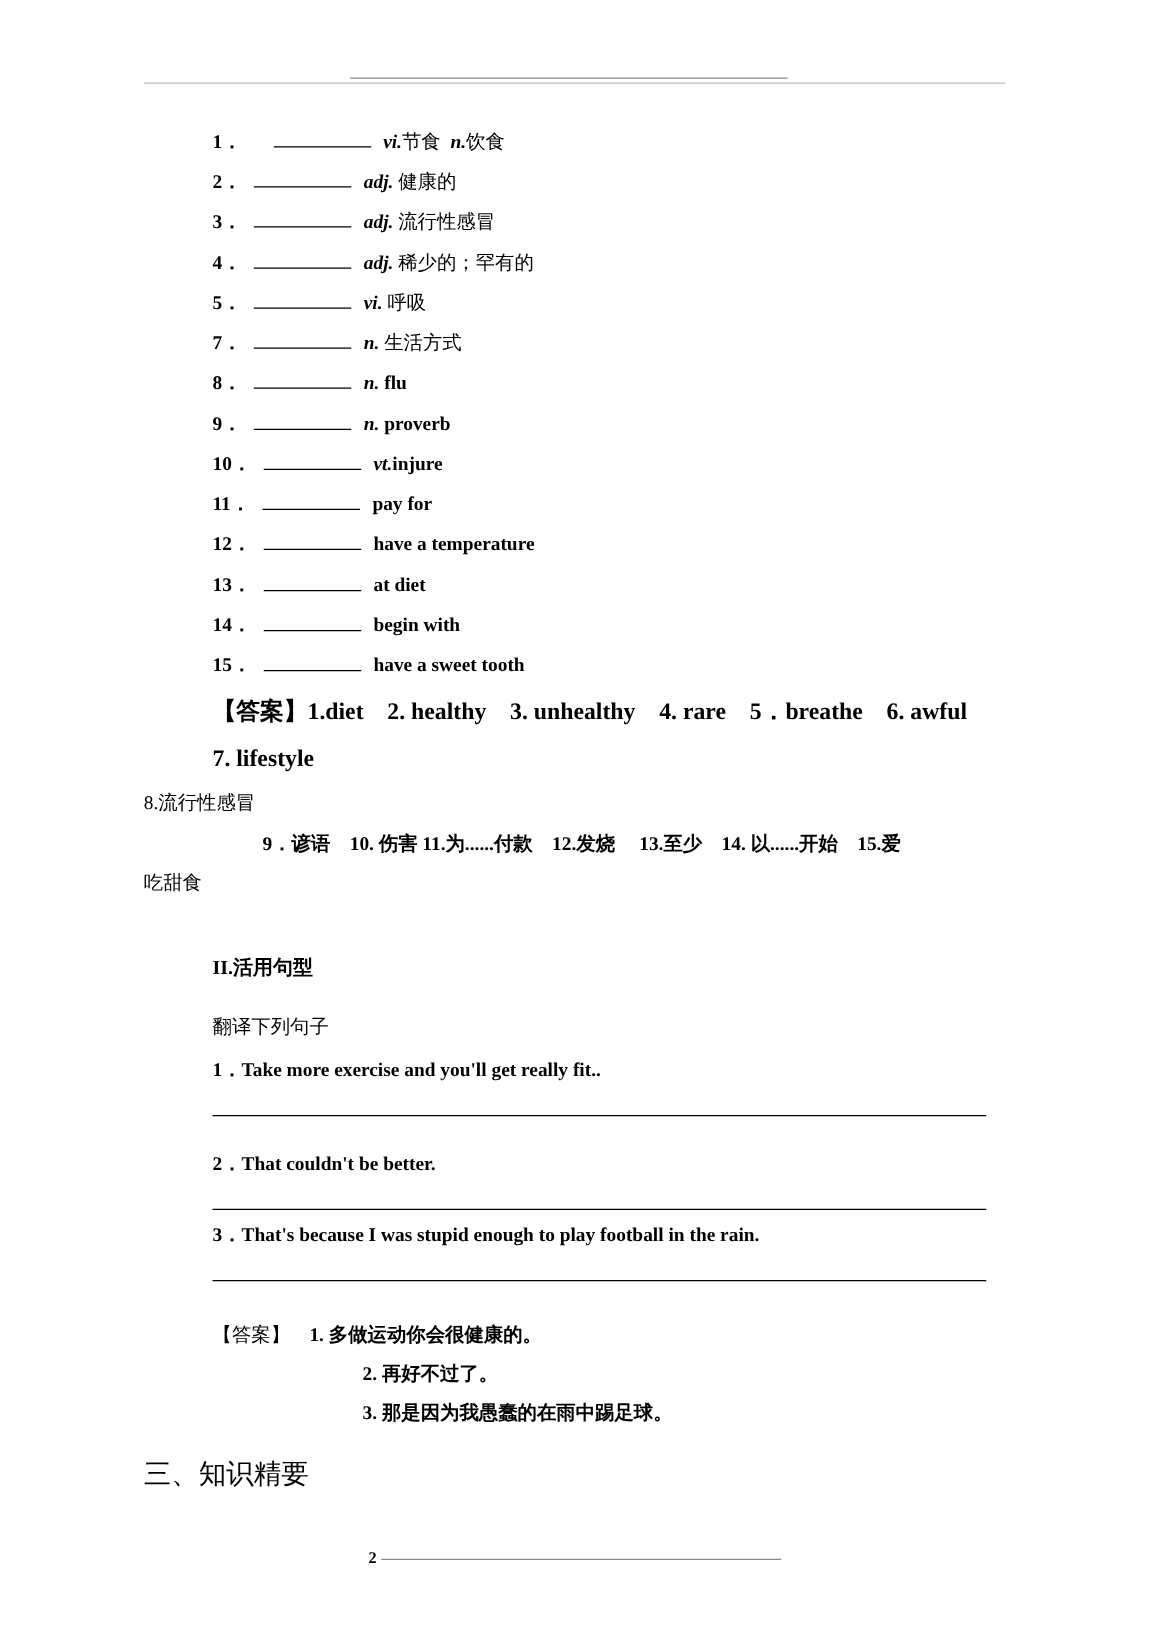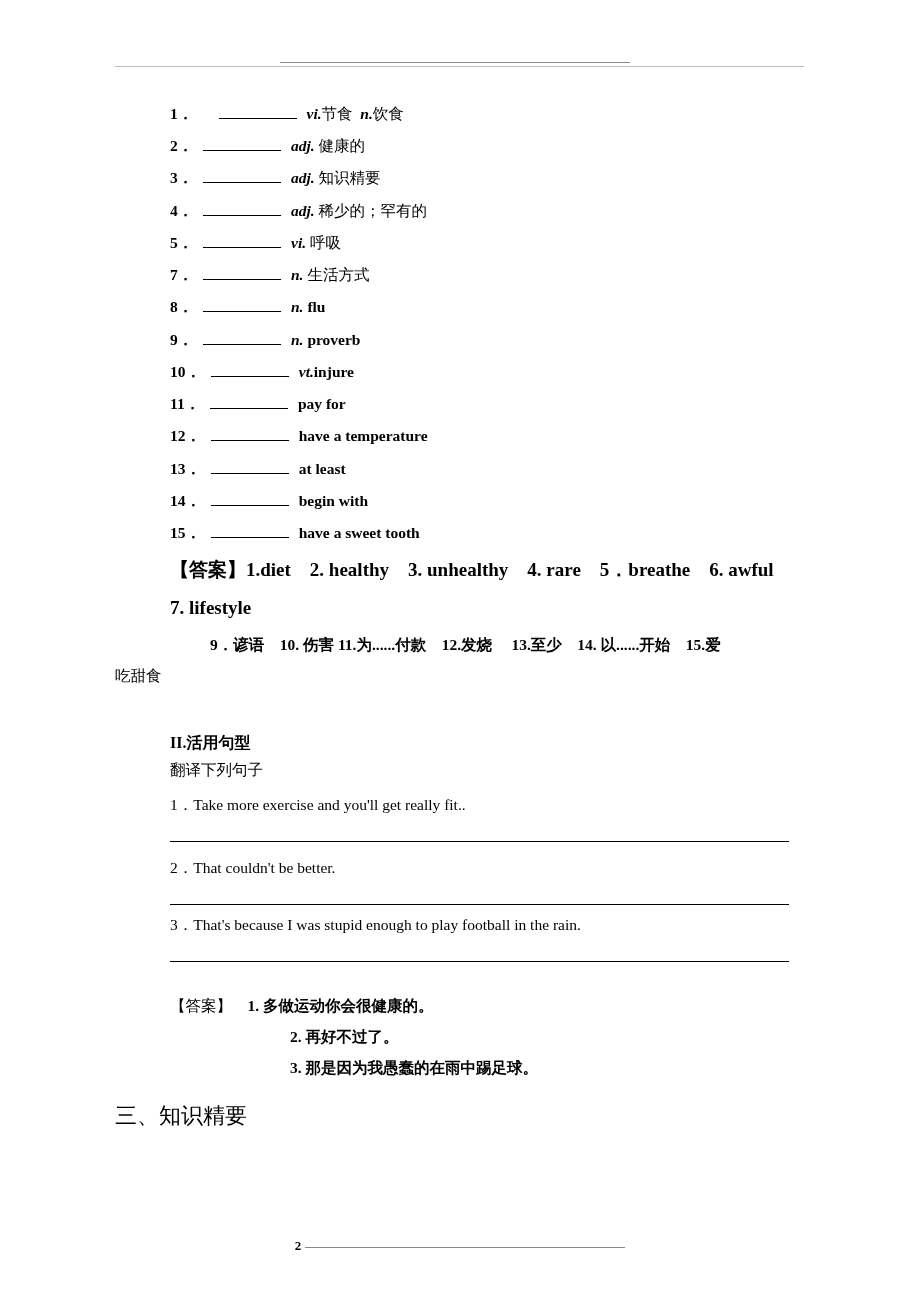--- a/index.html
+++ b/index.html
@@ -84,25 +84,25 @@
   .section2 {
     margin-top: 42px;
     margin-left: 55px;
   }
   .section2-title {
     font-size: 16px;
     font-weight: bold;
   }
   .section2-sub {
     font-size: 15.5px;
-    margin-top: 6px;
+    margin-top: 26px;
   }
   .qitem {
     font-size: 15.5px;
-    font-weight: normal;
+    font-weight: bold;
     margin-top: 14px;
   }
   .ans-line {
     border-bottom: 1.5px solid #000;
     height: 1px;
     margin-top: 24px;
     margin-bottom: 10px;
     width: 100%;
   }
   .answers2 {
@@ -162,21 +162,21 @@
 
     <div class="item-row">
       <span class="num">2</span>．
       <span class="blank"></span>
       <span class="pos">adj.</span>&nbsp;<span class="def">健康的</span>
     </div>
 
     <div class="item-row">
       <span class="num">3</span>．
       <span class="blank"></span>
-      <span class="pos">adj.</span>&nbsp;<span class="def">知识精要</span>
+      <span class="pos">adj.</span>&nbsp;<span class="def">流行性感冒</span>
     </div>
 
     <div class="item-row">
       <span class="num">4</span>．
       <span class="blank"></span>
       <span class="pos">adj.</span>&nbsp;<span class="def">稀少的；罕有的</span>
     </div>
 
     <div class="item-row">
       <span class="num">5</span>．
@@ -217,54 +217,57 @@
 
     <div class="item-row">
       <span class="num">12</span>．
       <span class="blank"></span>
       <span class="def-bold">have a temperature</span>
     </div>
 
     <div class="item-row">
       <span class="num">13</span>．
       <span class="blank"></span>
-      <span class="def-bold">at least</span>
+      <span class="def-bold">at diet</span>
     </div>
 
     <div class="item-row">
       <span class="num">14</span>．
       <span class="blank"></span>
       <span class="def-bold">begin with</span>
     </div>
 
     <div class="item-row">
       <span class="num">15</span>．
       <span class="blank"></span>
       <span class="def-bold">have a sweet tooth</span>
     </div>
   </div>
 
   <div class="answers">
     <span>【答案】</span><span>1.</span><span>diet</span>　<span>2.</span> <span>healthy</span>　<span>3.</span> <span>unhealthy</span>　<span>4.</span> <span>rare</span>　<span>5．</span><span>breathe</span>　<span>6.</span> <span>awful</span>　<span>7.</span> <span>lifestyle</span>
+  </div>
+  <div class="answers-continue" style="margin-left:0; font-weight:bold;">
+    <span style="font-weight:normal;">8.流行性感冒</span>
   </div>
   <div class="answers-line2">
     <span class="cn">9．谚语　10. 伤害 11.为......付款　12.发烧　 13.至少　14. 以......开始　15.爱</span>
   </div>
   <div class="answers-continue">
     <span>吃甜食</span>
   </div>
 
   <div class="section2">
     <div class="section2-title">II.活用句型</div>
     <div class="section2-sub">翻译下列句子</div>
 
     <div class="qitem">1．Take more exercise and you'll get really fit..</div>
     <div class="ans-line"></div>
 
-    <div class="qitem" style="margin-top:16px;">2．That couldn't be better.</div>
+    <div class="qitem" style="margin-top:28px;">2．That couldn't be better.</div>
     <div class="ans-line"></div>
 
     <div class="qitem" style="margin-top:6px;">3．That's because I was stupid enough to play football in the rain.</div>
     <div class="ans-line"></div>
   </div>
 
   <div class="answers2">
     <div class="row1">
       <span>【答案】</span>　<b><span>1. 多做运动你会很健康的。</span></b>
     </div>

